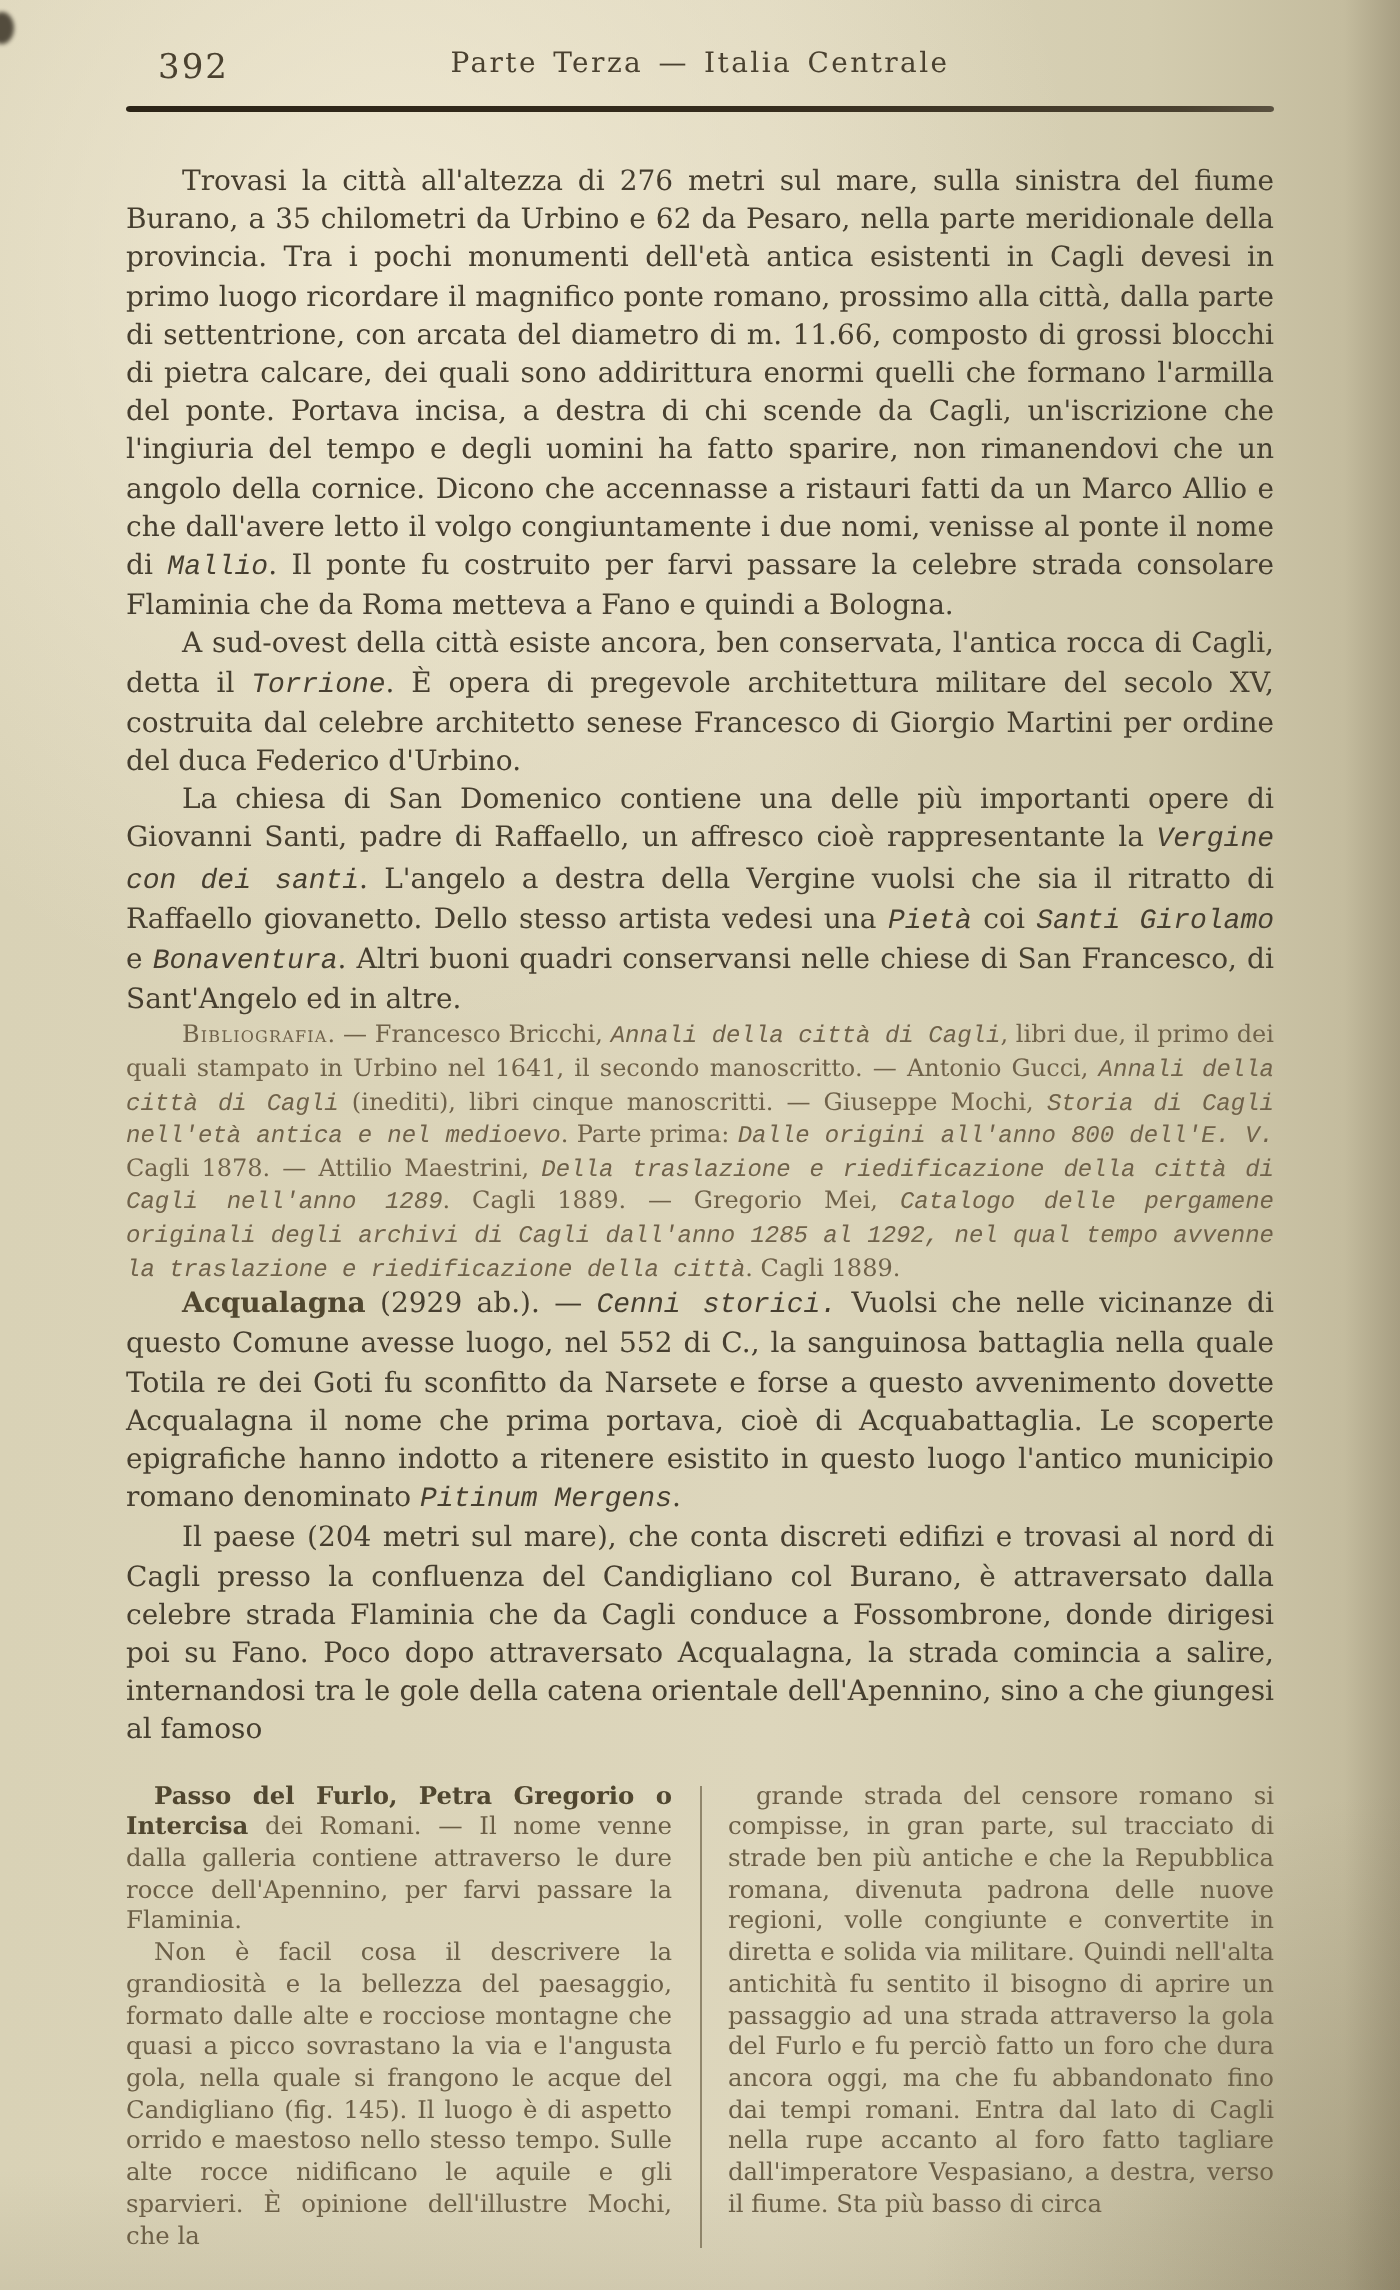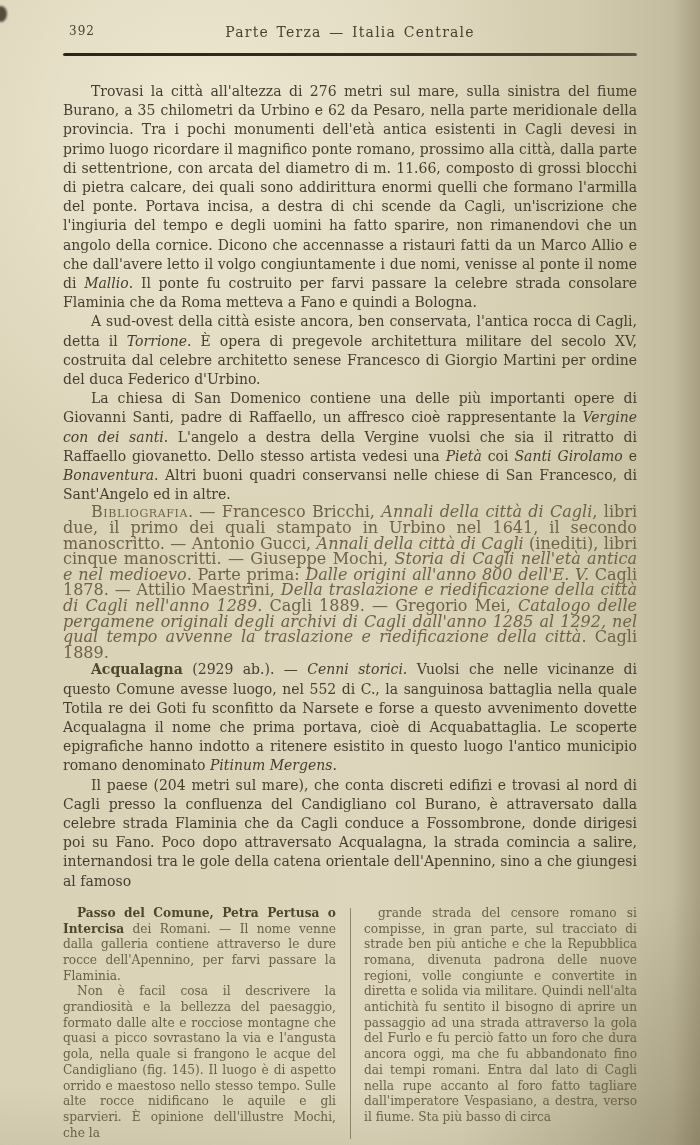--- a/index.html
+++ b/index.html
@@ -26,52 +26,52 @@
     background:#241d12;border-radius:50%;opacity:.75;filter:blur(1px);
   }
   .inner{
     position:relative;
     padding:24px 63px 0 63px;
     box-sizing:border-box;
   }
   
   .running-head{position:relative;height:20px;}
   .page-num{
-    position:absolute;left:6px;top:0;
-    font-size:12px;letter-spacing:1px;color:#4a4130;
+    position:absolute;left:16px;top:0;
+    font-size:17px;letter-spacing:1px;color:#4a4130;
   }
   .running-title{
     text-align:center;font-size:14px;letter-spacing:1.2px;word-spacing:2px;color:#4a4130;
   }
   .head-rule{
     margin-top:9px;height:3px;border:none;
     background:linear-gradient(to right,#2c2417 0%,#352c1d 55%,#4a4130 92%,#5a5140 100%);
     border-radius:2px/1.5px;
   }
   
   .bodytext{margin-top:26px;font-size:14px;line-height:19.2px;text-align:justify;color:#463e2f;}
   .bodytext p{margin:0;text-indent:28px;}
-  .small{font-size:16px;line-height:15.6px;color:#6f6149;}
+  .small{font-size:12px;line-height:15.6px;color:#6f6149;}
   .biblio{margin-top:9px;text-align:justify;text-indent:28px;}
   .services{margin-top:7px;text-align:center;text-indent:0;color:#5d5139;}
   .entry{margin-top:13px;}
   
   .columns{
     position:relative;margin-top:15px;
     display:flex;justify-content:space-between;
   }
   .col{width:273px;text-align:justify;}
   .col p{margin:0;text-indent:14px;}
   .col-divider{
     position:absolute;left:50%;top:2px;bottom:2px;width:1px;
     background:#7d7257;opacity:.8;
   }
   .colfont{font-size:12.2px;line-height:15.7px;color:#6b5e46;}
   
-  .r-i{font-style:italic;}
+  .r-i{font-style:italic;font-family:Liberation Mono, monospace;}
   .r-b{font-weight:bold;color:#50462f;}
   .r-sc{font-variant:small-caps;letter-spacing:.6px;}
 </style>
 </head>
 <body>
 
 <div id="page">
   <div class="smudge"></div>
 
   <div class="inner">
@@ -88,21 +88,21 @@
       <p><span>La chiesa di San Domenico contiene una delle più importanti opere di Giovanni Santi, padre di Raffaello, un affresco cioè rappresentante la </span><span class="r-i">Vergine con dei santi</span><span>. L'angelo a destra della Vergine vuolsi che sia il ritratto di Raffaello giovanetto. Dello stesso artista vedesi una </span><span class="r-i">Pietà</span><span> coi </span><span class="r-i">Santi Girolamo</span><span> e </span><span class="r-i">Bonaventura</span><span>. Altri buoni quadri conservansi nelle chiese di San Francesco, di Sant'Angelo ed in altre.</span></p>
 
       <p class="small biblio"><span class="r-sc">Bibliografia</span><span>. — Francesco Bricchi, </span><span class="r-i">Annali della città di Cagli</span><span>, libri due, il primo dei quali stampato in Urbino nel 1641, il secondo manoscritto. — Antonio Gucci, </span><span class="r-i">Annali della città di Cagli</span><span> (inediti), libri cinque manoscritti. — Giuseppe Mochi, </span><span class="r-i">Storia di Cagli nell'età antica e nel medioevo</span><span>. Parte prima: </span><span class="r-i">Dalle origini all'anno 800 dell'E. V.</span><span> Cagli 1878. — Attilio Maestrini, </span><span class="r-i">Della traslazione e riedificazione della città di Cagli nell'anno 1289</span><span>. Cagli 1889. — Gregorio Mei, </span><span class="r-i">Catalogo delle pergamene originali degli archivi di Cagli dall'anno 1285 al 1292, nel qual tempo avvenne la traslazione e riedificazione della città</span><span>. Cagli 1889.</span></p>
 
 
       <p class="entry"><span class="r-b">Acqualagna</span><span> (2929 ab.). — </span><span class="r-i">Cenni storici.</span><span> Vuolsi che nelle vicinanze di questo Comune avesse luogo, nel 552 di C., la sanguinosa battaglia nella quale Totila re dei Goti fu sconfitto da Narsete e forse a questo avvenimento dovette Acqualagna il nome che prima portava, cioè di Acquabattaglia. Le scoperte epigrafiche hanno indotto a ritenere esistito in questo luogo l'antico municipio romano denominato </span><span class="r-i">Pitinum Mergens</span><span>.</span></p>
       <p><span>Il paese (204 metri sul mare), che conta discreti edifizi e trovasi al nord di Cagli presso la confluenza del Candigliano col Burano, è attraversato dalla celebre strada Flaminia che da Cagli conduce a Fossombrone, donde dirigesi poi su Fano. Poco dopo attraversato Acqualagna, la strada comincia a salire, internandosi tra le gole della catena orientale dell'Apennino, sino a che giungesi al famoso</span></p>
 
       <div class="columns colfont">
         <div class="col">
-          <p><span class="r-b">Passo del Comune, Petra Pertusa o Intercisa</span><span> dei Romani. — Il nome venne dalla galleria contiene attraverso le dure rocce dell'Apennino, per farvi passare la Flaminia.</span></p>
+          <p><span class="r-b">Passo del Furlo, Petra Gregorio o Intercisa</span><span> dei Romani. — Il nome venne dalla galleria contiene attraverso le dure rocce dell'Apennino, per farvi passare la Flaminia.</span></p>
           <p><span>Non è facil cosa il descrivere la grandiosità e la bellezza del paesaggio, formato dalle alte e rocciose montagne che quasi a picco sovrastano la via e l'angusta gola, nella quale si frangono le acque del Candigliano (fig. 145). Il luogo è di aspetto orrido e maestoso nello stesso tempo. Sulle alte rocce nidificano le aquile e gli sparvieri. È opinione dell'illustre Mochi, che la</span></p>
         </div>
         <div class="col-divider"></div>
         <div class="col">
           <p><span>grande strada del censore romano si compisse, in gran parte, sul tracciato di strade ben più antiche e che la Repubblica romana, divenuta padrona delle nuove regioni, volle congiunte e convertite in diretta e solida via militare. Quindi nell'alta antichità fu sentito il bisogno di aprire un passaggio ad una strada attraverso la gola del Furlo e fu perciò fatto un foro che dura ancora oggi, ma che fu abbandonato fino dai tempi romani. Entra dal lato di Cagli nella rupe accanto al foro fatto tagliare dall'imperatore Vespasiano, a destra, verso il fiume. Sta più basso di circa</span></p>
         </div>
       </div>
     </div>
 
   </div>

